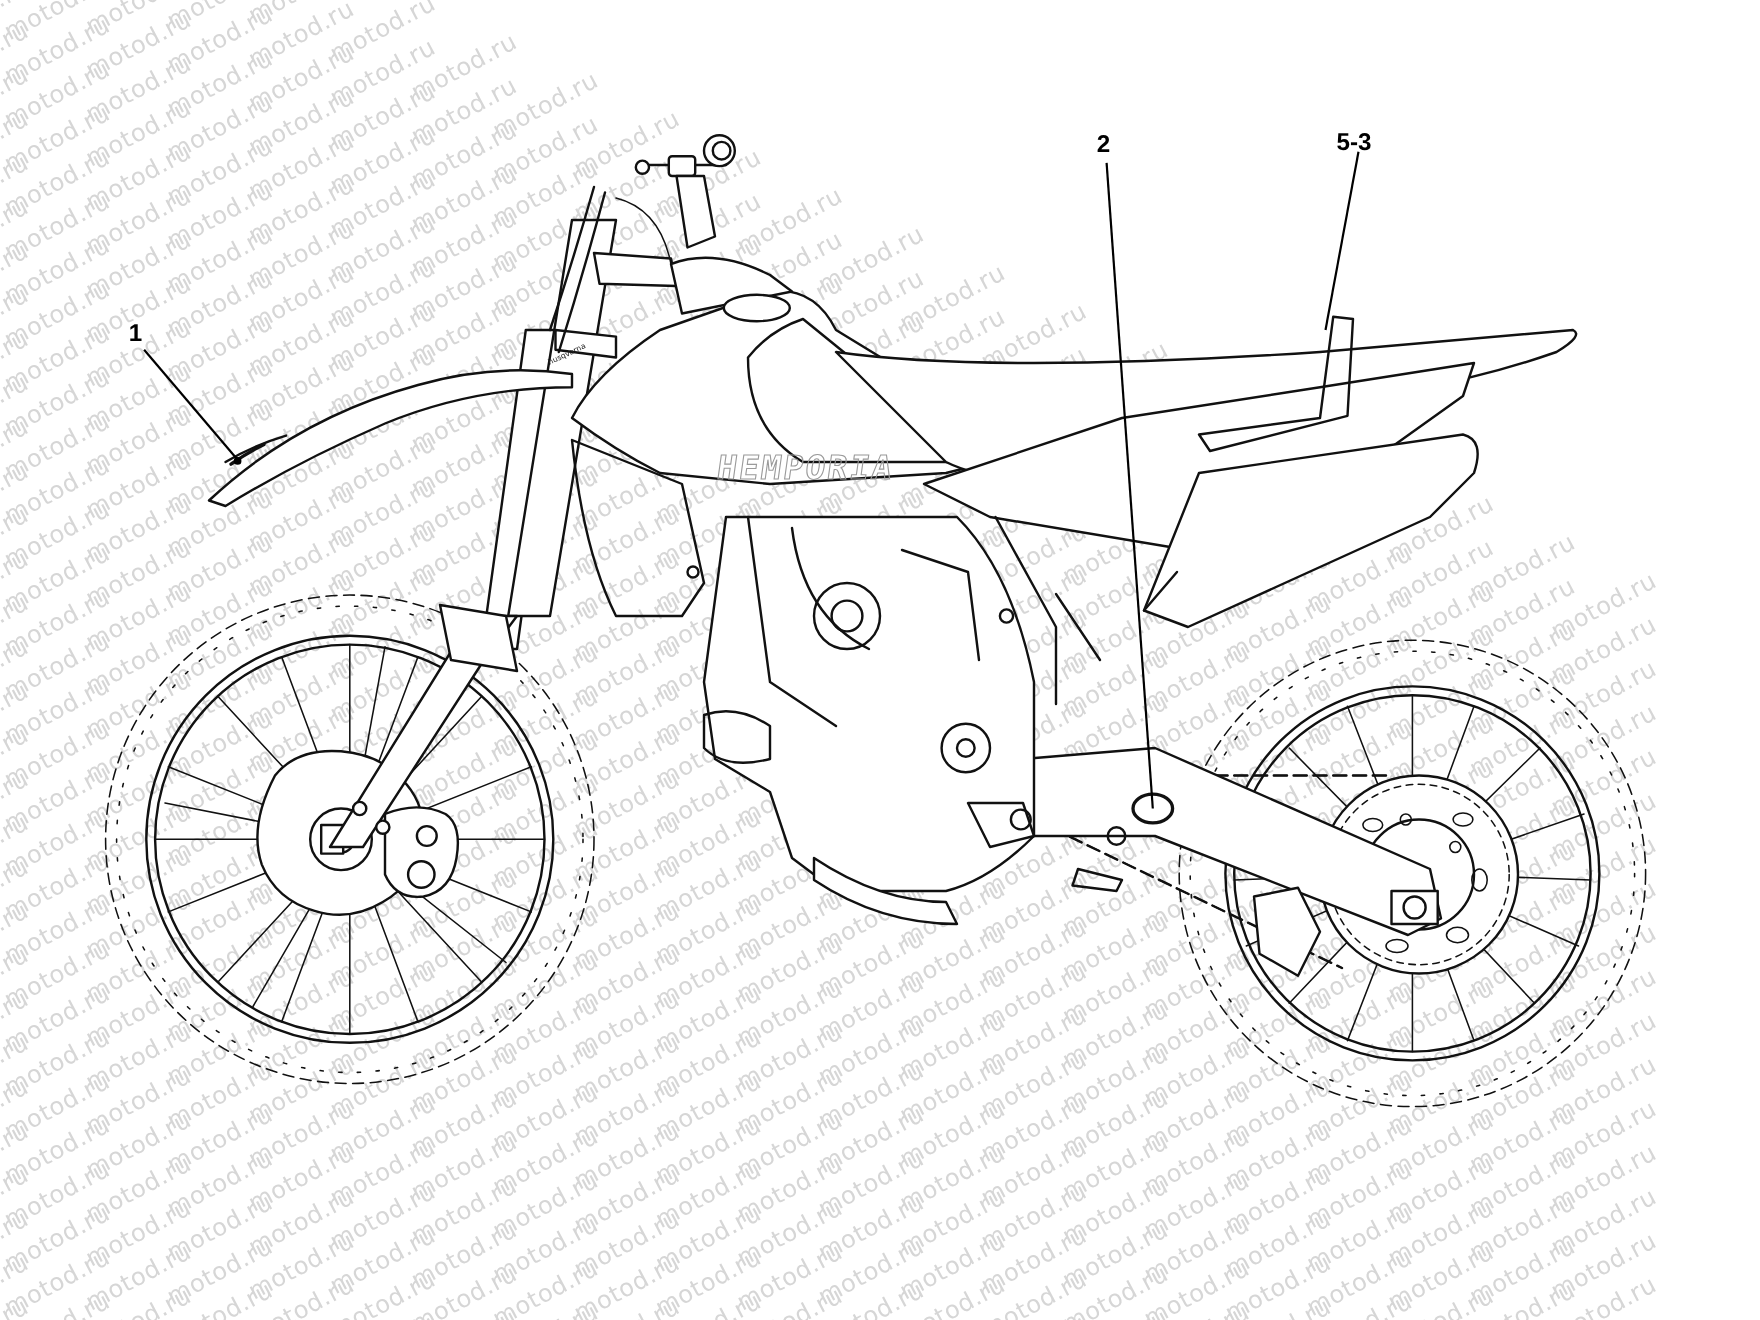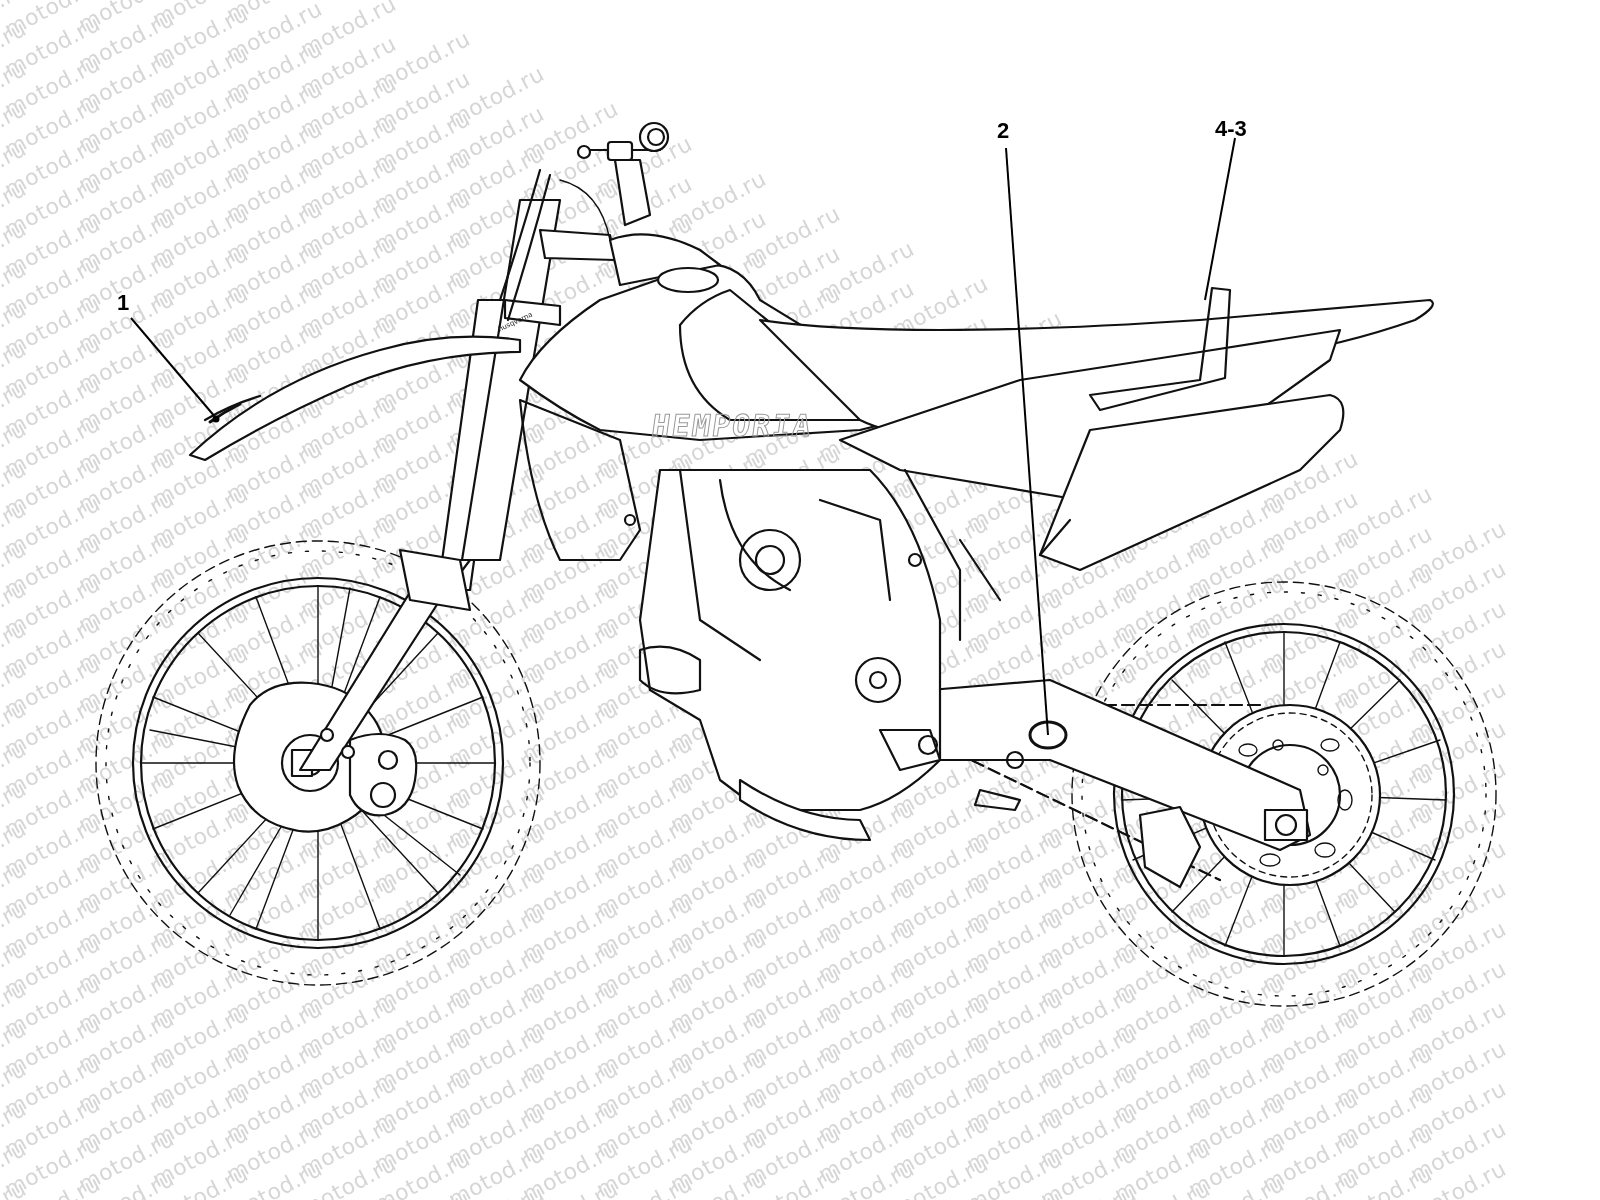--- a/index.html
+++ b/index.html
@@ -752,13 +752,13 @@
 
 <svg style="position:absolute; left:0; top:0; z-index:2;" width="1600" height="1200">
   <line class="leader" x1="131" y1="318" x2="216" y2="418"></line>
   <circle cx="216" cy="419" r="3.5" fill="#000"></circle>
   <line class="leader" x1="1006" y1="148" x2="1048" y2="735"></line>
   <line class="leader" x1="1235" y1="138" x2="1205" y2="300"></line>
 </svg>
 
 <div class="callout" style="left:117px; top:292px;">1</div>
 <div class="callout" style="left:997px; top:120px;">2</div>
-<div class="callout" style="left:1215px; top:118px;">4-3</div>
+<div class="callout" style="left:1215px; top:118px;">5-3</div>
 
 </body></html>

